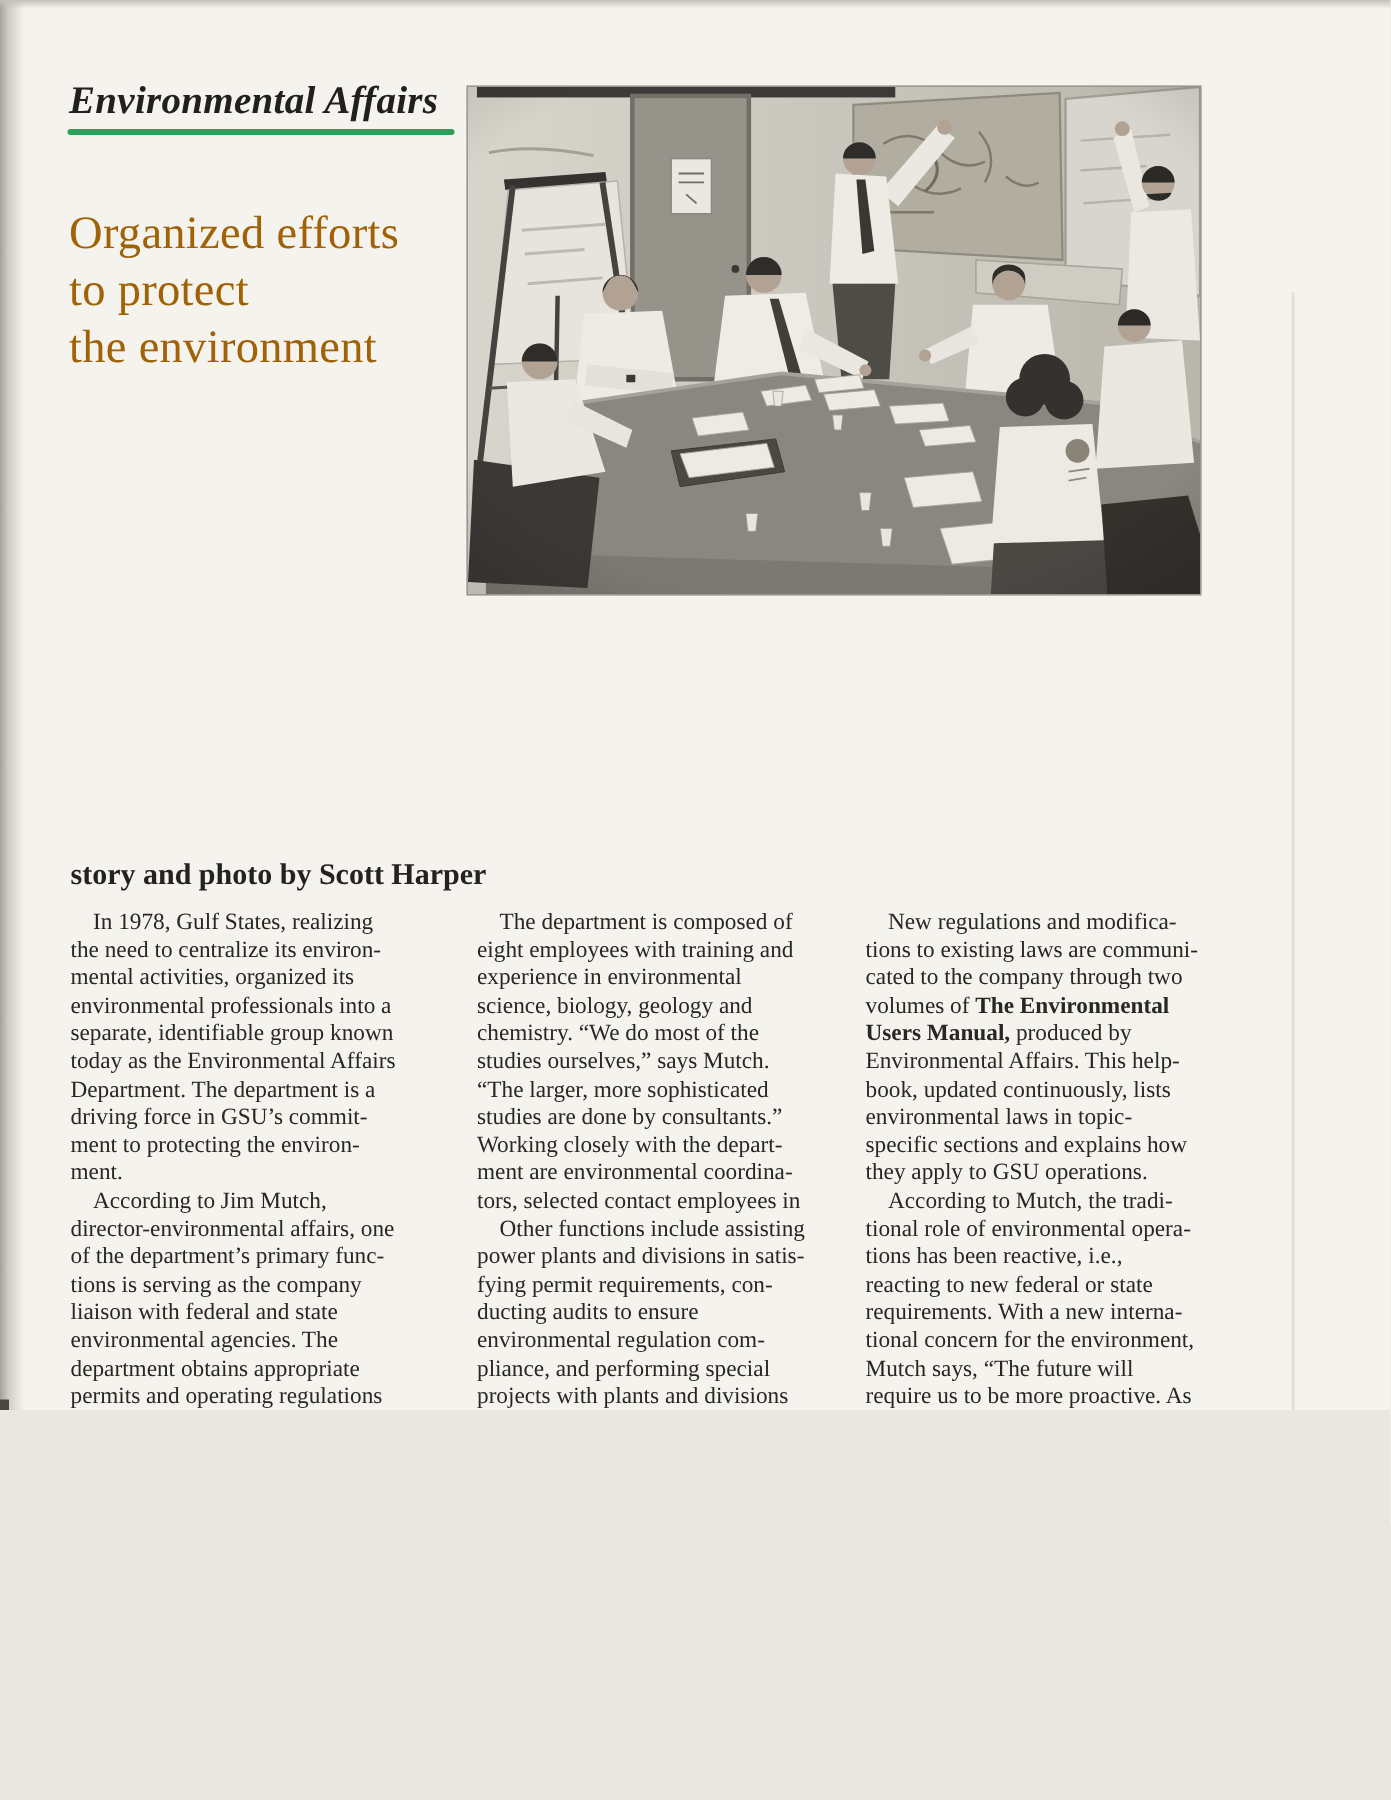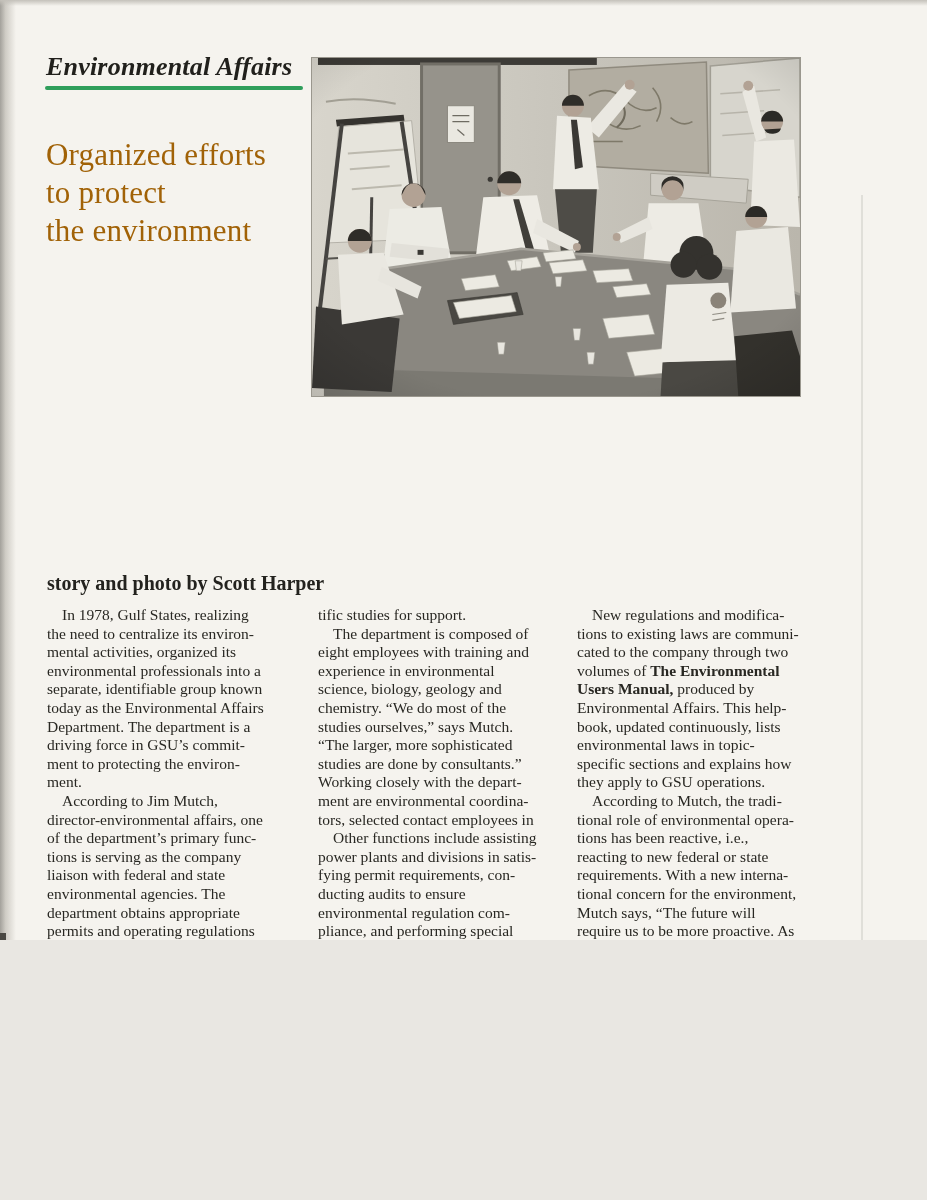--- a/index.html
+++ b/index.html
@@ -225,21 +225,20 @@
 Agency (EPA), Louisiana Depart-
 ment of Environmental Quality,
 Texas Air Control Board and Texas
 Water Commission for necessary
 operations at power plants and
 divisions. Mutch says this requires
 a large percentage of time as each
 permit request necessitates scien-</span></p>
     </div>
   <div class="col col2">
-      <p class="para"><span>tific studies for support.</span></p>
       <p class="para indent"><span>The department is composed of
 eight employees with training and
 experience in environmental
 science, biology, geology and
 chemistry. “We do most of the
 studies ourselves,” says Mutch.
 “The larger, more sophisticated
 studies are done by consultants.”
 Working closely with the depart-
 ment are environmental coordina-

